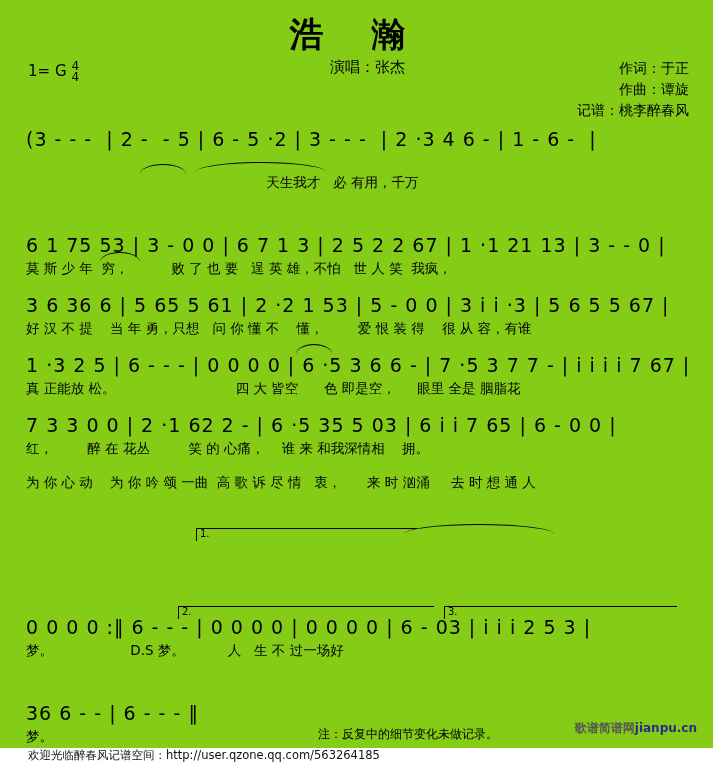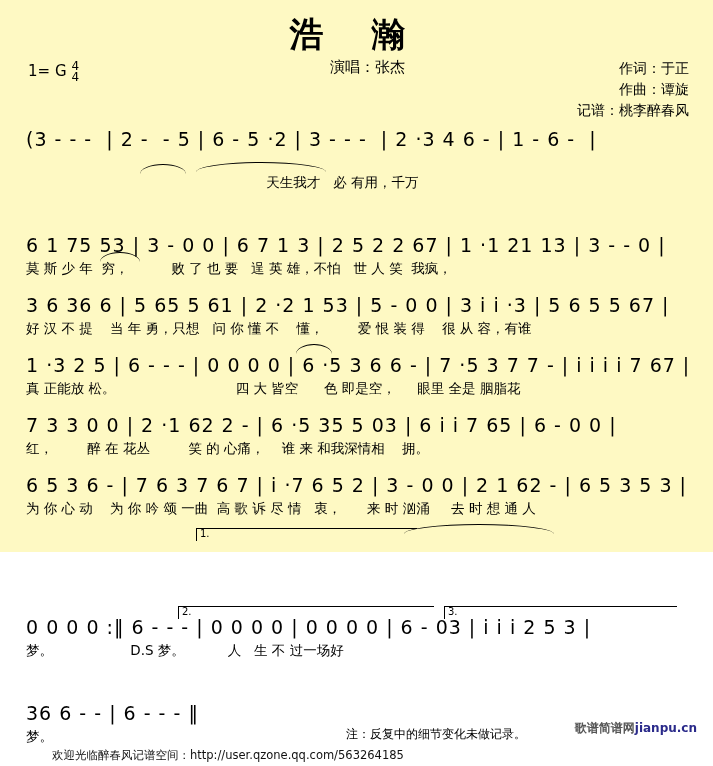--- a/index.html
+++ b/index.html
@@ -12,22 +12,22 @@
     height: 766px;
     position: relative;
     font-family: "Liberation Serif", serif;
     color: #000;
     overflow: hidden;
   }
   .page {
     position: absolute;
     left: 0; top: 0;
     width: 713px;
-    height: 552px;
-    background: #fef9c3;
+    height: 748px;
+    background: #84cc16;
   }
   
   .title {
     position: absolute;
     top: 12px;
     left: 0;
     width: 713px;
     text-align: center;
     font-size: 34px;
     font-weight: bold;
@@ -106,30 +106,28 @@
   .r8 { top: 536px; }
   .r9 { top: 614px; }
   .r10 { top: 700px; }
 
   .footer-note {
     position: absolute;
     top: 726px;
     left: 318px;
     font-size: 12px;
     font-family: "DejaVu Sans", sans-serif;
-    margin-left: 28px;
   }
   .footer-link {
     position: absolute;
     top: 748px;
     left: 28px;
     font-size: 11.5px;
     font-family: "DejaVu Sans", sans-serif;
     color: #111;
-    margin-left: 24px;
   }
   .watermark {
     position: absolute;
     top: 720px;
     right: 16px;
     font-size: 12px;
     font-family: "DejaVu Sans", sans-serif;
     color: #555;
     font-weight: bold;
   }
@@ -208,21 +206,20 @@
     <div class="lyrics">真 正能放 松。                            四 大 皆空      色 即是空，     眼里 全是 胭脂花</div>
   </div>
   <div class="slur" style="left:296px; top:344px; width:36px;"></div>
 
   <div class="sys r6">
     <div class="notes">7 3 3 0 0 | 2 ·1 62 2 - | 6 ·5 35 5 03 | 6 i i 7 65 | 6 - 0 0 |</div>
     <div class="lyrics">红，        醉 在 花丛         笑 的 心痛，    谁 来 和我深情相    拥。</div>
   </div>
 
   <div class="sys r7">
-    <div class="notes">6 5 3 6 - | 7 6 3 7 6 7 | i ·7 6 5 2 | 3 - 0 0 | 2 1 62 - | 6 5 3 5 3 |</div>
     <div class="lyrics">为 你 心 动    为 你 吟 颂 一曲  高 歌 诉 尽 情   衷，      来 时 汹涌     去 时 想 通 人</div>
   </div>
 
   <div class="ending" style="left:196px; top:528px; width:220px;">
     <span>1.</span>
   </div>
   <div class="slur" style="left:404px; top:524px; width:150px;"></div>
 
   <div class="sys r9">
     <div class="notes">0 0 0 0 :‖ 6 - - - | 0 0 0 0 | 0 0 0 0 | 6 - 03 | i i i 2 5 3 |</div>

